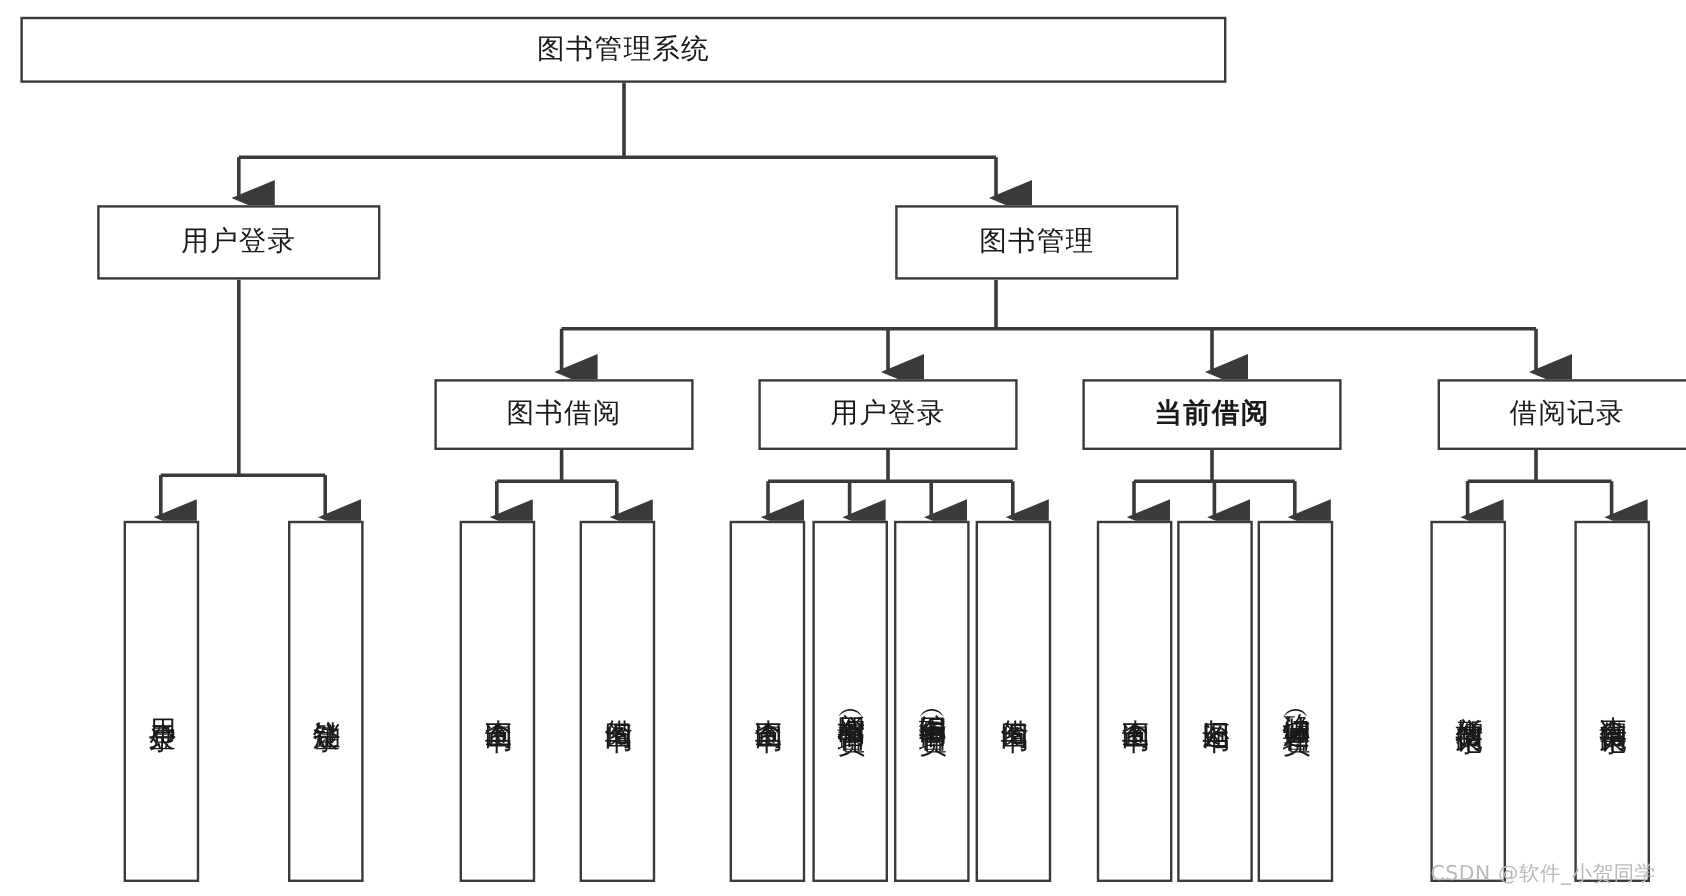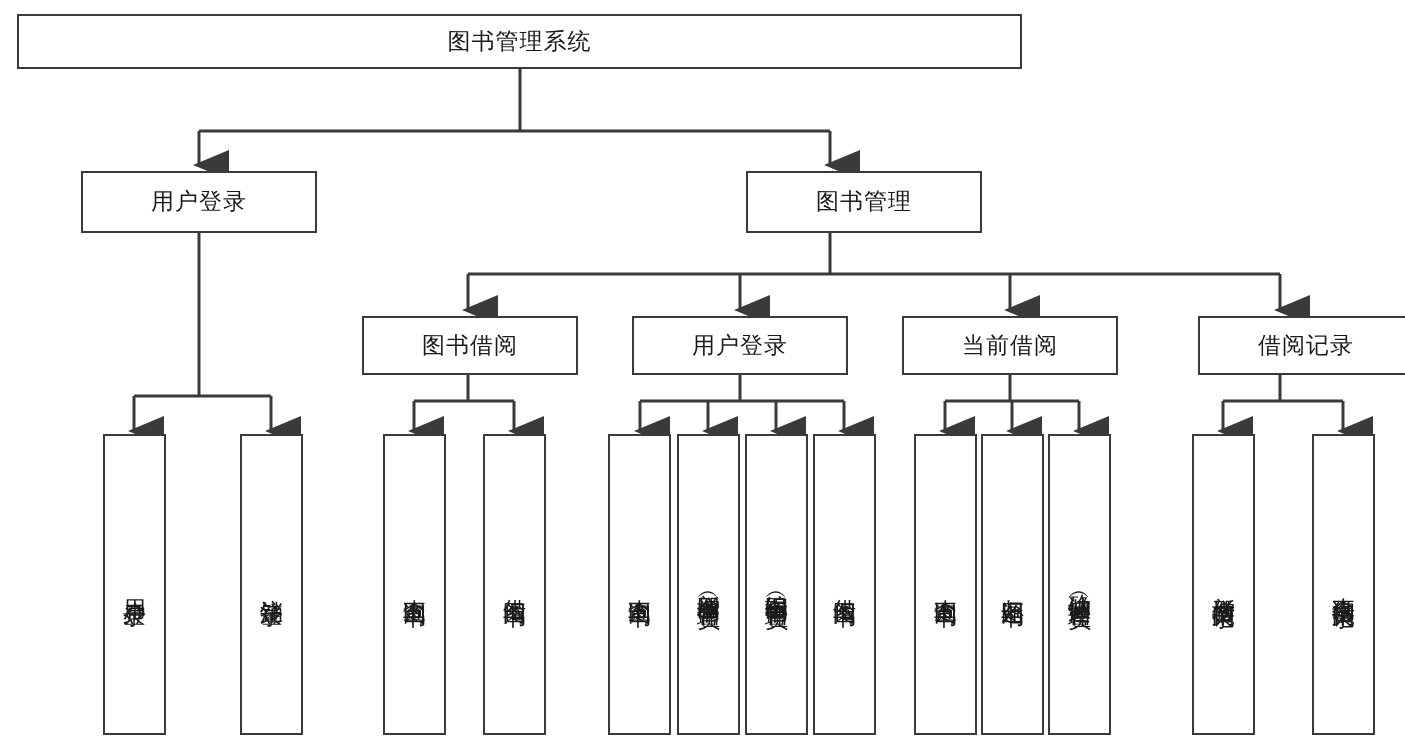--- a/index.html
+++ b/index.html
@@ -130,21 +130,21 @@
   <div class="node horiz" style="left:712px; top:171px; width:236px; height:62px;margin-left:34px;">
     <span>图书管理</span>
   </div>
 
   <div class="node horiz" style="left:362px; top:316px; width:216px; height:59px;">
     <span>图书借阅</span>
   </div>
   <div class="node horiz" style="left:632px; top:316px; width:216px; height:59px;">
     <span>用户登录</span>
   </div>
-  <div class="node horiz" style="left:902px; top:316px; width:216px; height:59px;">
+  <div class="node horiz" style="left:902px; top:316px; width:216px; height:59px;font-weight:bold;">
     <span>当前借阅</span>
   </div>
   <div class="node horiz" style="left:1172px; top:316px; width:216px; height:59px;margin-left:26px;">
     <span>借阅记录</span>
   </div>
 
   <div class="node vert" style="left:103px; top:434px; width:63px; height:301px;">
     <span class="vlabel">用户登录</span>
   </div>
   <div class="node vert" style="left:240px; top:434px; width:63px; height:301px;">
@@ -181,14 +181,15 @@
     <span class="vlabel">确认归还（管理员）</span>
   </div>
 
   <div class="node vert" style="left:1192px; top:434px; width:63px; height:301px;">
     <span class="vlabel">新增借阅记录</span>
   </div>
   <div class="node vert" style="left:1312px; top:434px; width:63px; height:301px;">
     <span class="vlabel">查询借阅记录</span>
   </div>
 
+  <div class="watermark" style="left:1192px; top:716px;">CSDN @软件_小贺同学</div>
 
 </div>
 
 </body></html>

